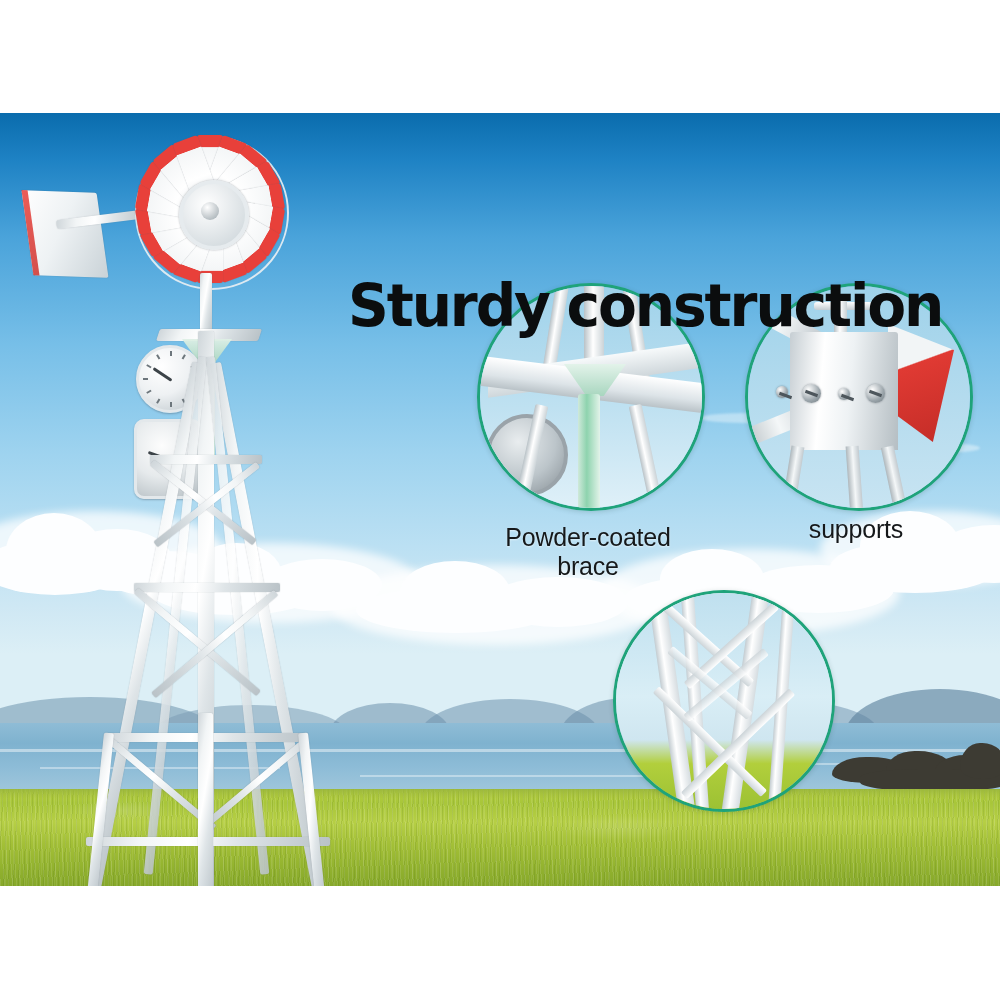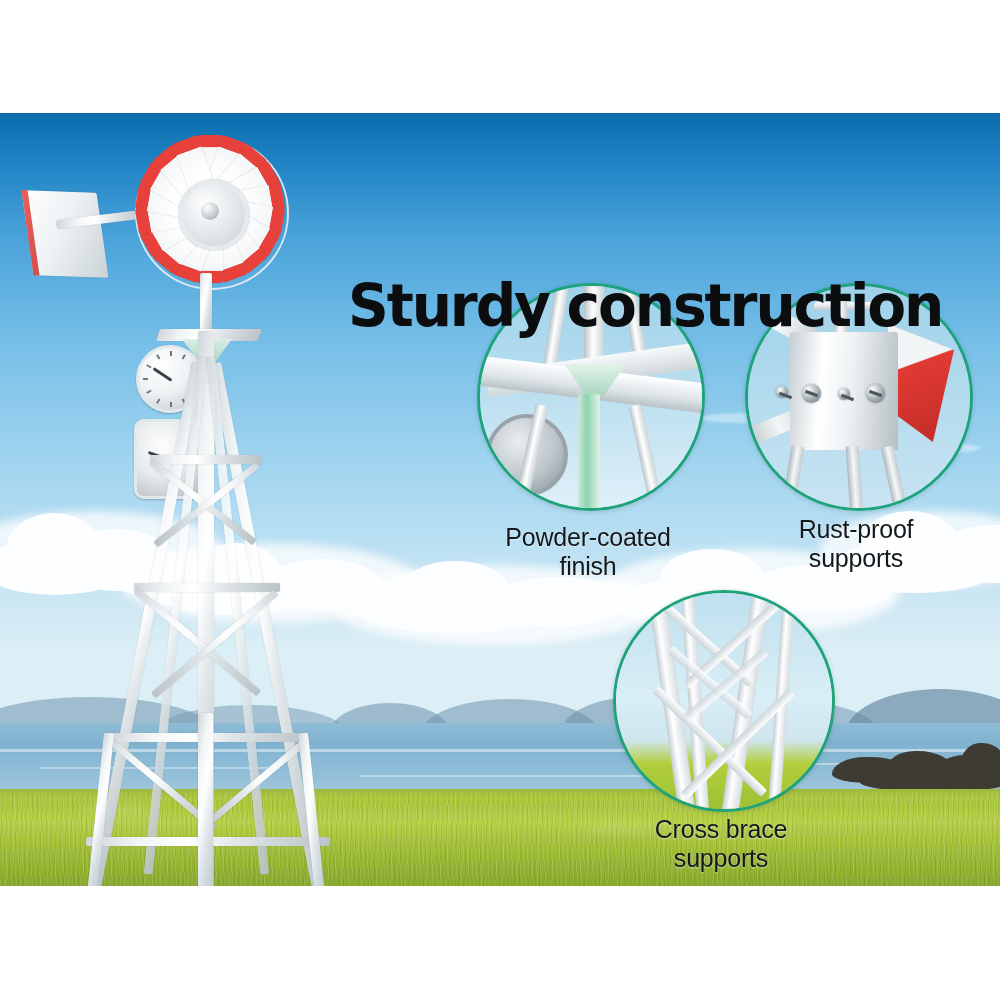--- a/index.html
+++ b/index.html
@@ -429,21 +429,21 @@
         <div class="c1plate"></div>
         <div class="c1funnel"></div>
         <div class="c1tube"></div>
         <div class="c1dial"></div>
         <div class="c1strut" style="left:44px;top:118px;height:110px;transform:rotate(12deg);"></div>
         <div class="c1strut" style="left:160px;top:118px;height:110px;transform:rotate(-12deg);"></div>
       </div>
     </div>
     <div class="capt" style="left:478px;top:410px;width:220px;">
       <div>Powder-coated</div>
-      <div>finish</div>
+      <div>brace</div>
     </div>
 
     <div class="callout" style="left:745px;top:170px;width:222px;height:222px;">
       <div class="calloutInner">
         <div class="c2sky"></div>
         <div class="c2red"></div>
         <div class="c2arm" style="left:-10px;top:26px;width:86px;height:20px;transform:rotate(28deg);"></div>
         <div class="c2arm" style="left:-14px;top:130px;width:90px;height:18px;transform:rotate(-22deg);"></div>
         <div class="c2cap"></div>
         <div class="c2shaft"></div>
@@ -451,40 +451,35 @@
         <div class="bolt" style="left:54px;top:98px;"></div>
         <div class="bolt" style="left:90px;top:102px;width:12px;height:12px;"></div>
         <div class="bolt" style="left:118px;top:98px;"></div>
         <div class="bolt" style="left:28px;top:100px;width:12px;height:12px;"></div>
         <div class="c2arm" style="left:38px;top:160px;width:13px;height:70px;transform:rotate(9deg);"></div>
         <div class="c2arm" style="left:100px;top:160px;width:13px;height:70px;transform:rotate(-4deg);"></div>
         <div class="c2arm" style="left:140px;top:160px;width:13px;height:70px;transform:rotate(-12deg);"></div>
       </div>
     </div>
     <div class="capt" style="left:746px;top:402px;width:220px;">
-      <div>Rust-proof</div>
       <div>supports</div>
     </div>
 
     <div class="callout" style="left:613px;top:477px;width:216px;height:216px;">
       <div class="calloutInner">
         <div class="c3sky"></div>
         <div class="c3leg" style="left:30px;top:-12px;width:17px;height:240px;transform:rotate(-8deg);"></div>
         <div class="c3leg" style="left:64px;top:-12px;width:13px;height:240px;transform:rotate(-4deg);"></div>
         <div class="c3leg" style="left:138px;top:-12px;width:17px;height:240px;transform:rotate(8deg);"></div>
         <div class="c3leg" style="left:168px;top:-12px;width:12px;height:240px;transform:rotate(4deg);"></div>
         <div class="c3x" style="left:46px;top:6px;width:120px;transform:rotate(42deg);"></div>
         <div class="c3x" style="left:160px;top:8px;width:120px;transform:rotate(138deg);"></div>
         <div class="c3x" style="left:40px;top:92px;width:150px;transform:rotate(44deg);"></div>
         <div class="c3x" style="left:176px;top:94px;width:150px;transform:rotate(136deg);"></div>
         <div class="c3x" style="left:54px;top:52px;width:104px;transform:rotate(40deg);opacity:.8;"></div>
         <div class="c3x" style="left:150px;top:54px;width:104px;transform:rotate(140deg);opacity:.8;"></div>
       </div>
     </div>
-    <div class="capt" style="left:610px;top:702px;width:222px;">
-      <div>Cross brace</div>
-      <div>supports</div>
-    </div>
 
     <div id="title">Sturdy construction</div>
 
   </div>
 </div>
 
 </body></html>

